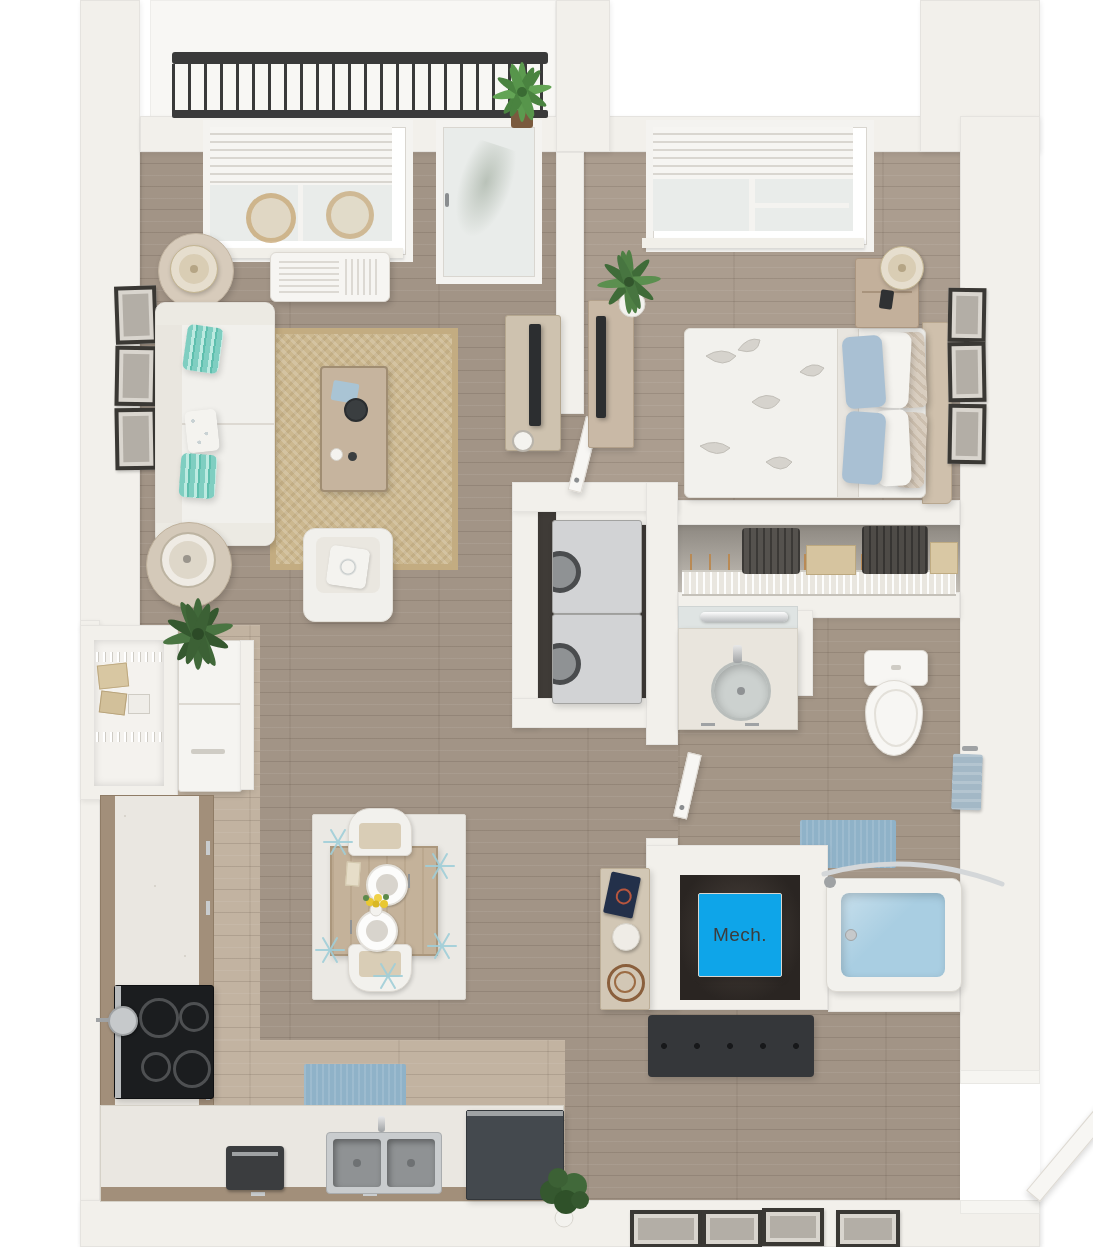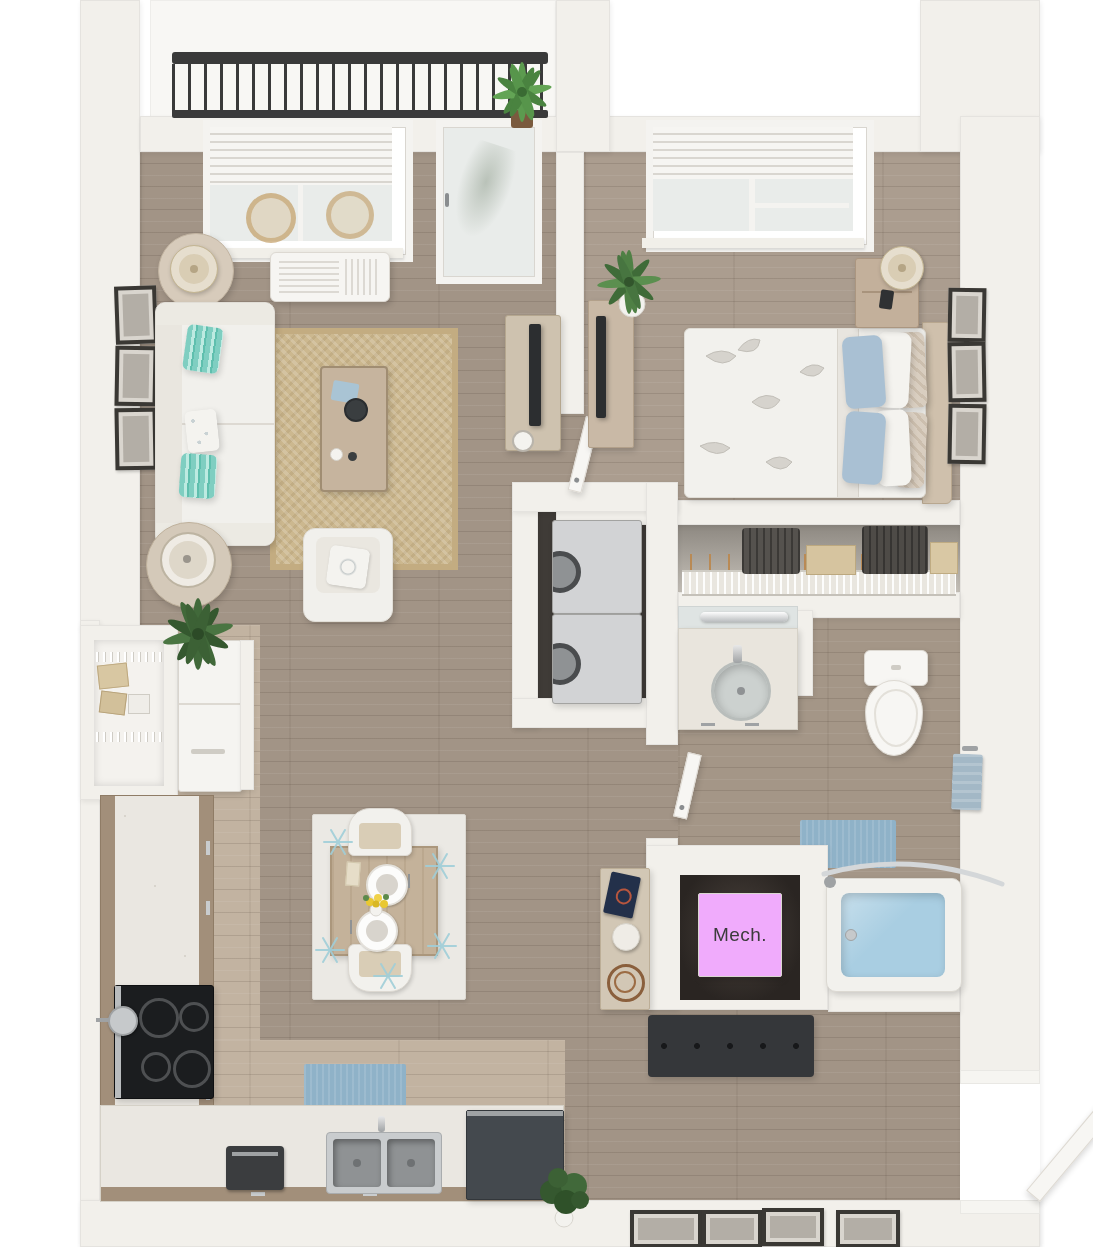--- a/index.html
+++ b/index.html
@@ -56,21 +56,21 @@
   <div class="wall" style="left:512px;top:482px;width:26px;height:246px;"></div>
   <div class="wall" style="left:512px;top:482px;width:166px;height:30px;"></div>
   <div class="wall" style="left:512px;top:698px;width:166px;height:30px;"></div>
   <div class="wall" style="left:646px;top:482px;width:32px;height:263px;"></div>
   <div class="wall" style="left:646px;top:838px;width:32px;height:172px;"></div>
   <div class="wall" style="left:678px;top:592px;width:282px;height:26px;"></div>
   <div class="wall" style="left:828px;top:988px;width:132px;height:24px;"></div>
 
   <div class="wall" style="left:646px;top:845px;width:182px;height:165px;"></div>
   <div class="abs" style="left:680px;top:875px;width:120px;height:125px;background:radial-gradient(ellipse at 50% 45%,#4a423c 0%,var(--mech-interior) 75%);"></div>
-  <div class="abs shadow" style="left:698px;top:893px;width:82px;height:82px;background:#f0abfc;border:1px solid #d9d6d0;border-radius:2px;">
+  <div class="abs shadow" style="left:698px;top:893px;width:82px;height:82px;background:#0ea5e9;border:1px solid #d9d6d0;border-radius:2px;">
     <div class="mech-label">Mech.</div>
   </div>
 
   <div class="wall" style="left:80px;top:625px;width:98px;height:175px;"></div>
   <div class="abs" style="left:94px;top:640px;width:70px;height:146px;background:#f4f2ee;box-shadow:inset 0 0 8px rgba(0,0,0,.15);"></div>
   <div class="abs" style="left:96px;top:652px;width:66px;height:10px;background:repeating-linear-gradient(to right,#fff 0 2px,#cfccc5 2px 3px,rgba(0,0,0,0) 3px 7px);"></div>
   <div class="abs" style="left:96px;top:732px;width:66px;height:10px;background:repeating-linear-gradient(to right,#fff 0 2px,#cfccc5 2px 3px,rgba(0,0,0,0) 3px 7px);"></div>
   <div class="furn" style="left:98px;top:664px;width:28px;height:22px;background:#d8c7a2;border:1px solid #bda87f;transform:rotate(-6deg);"></div>
   <div class="furn" style="left:100px;top:692px;width:24px;height:20px;background:#d2c09a;border:1px solid #b7a27a;transform:rotate(7deg);"></div>
   <div class="furn" style="left:128px;top:694px;width:20px;height:18px;background:#efede8;border:1px solid #cfccc4;"></div>

